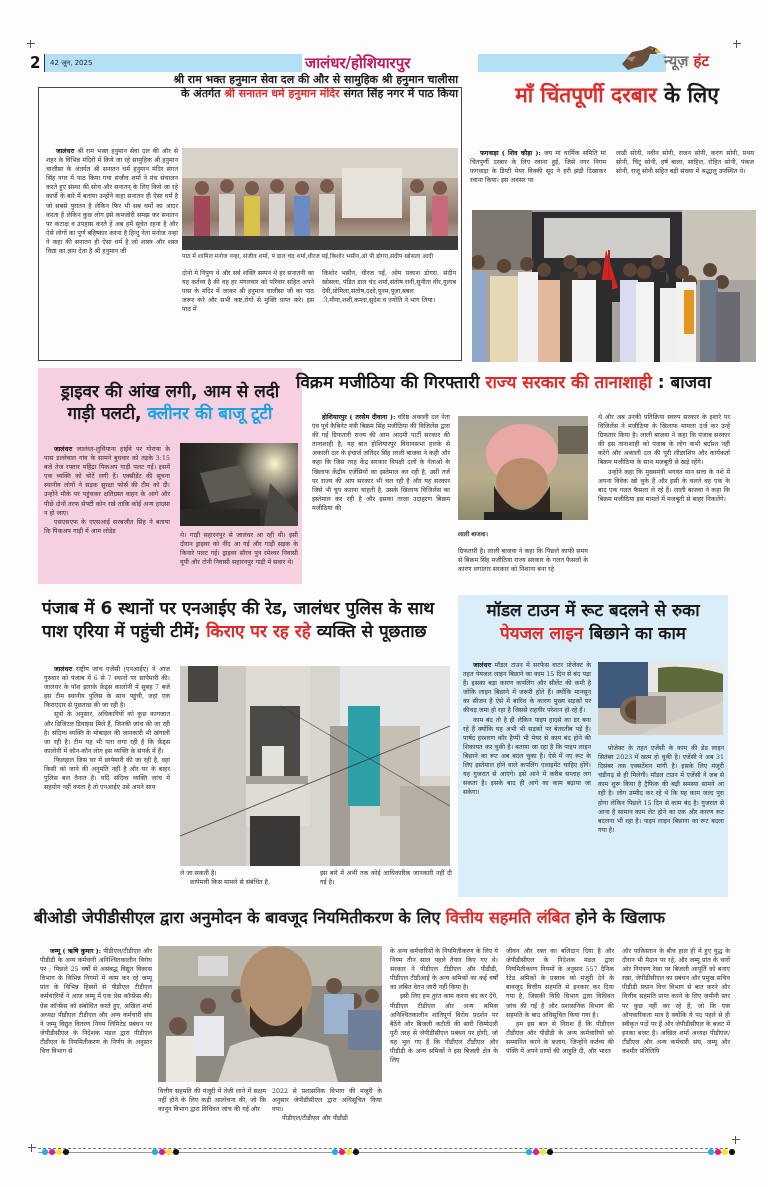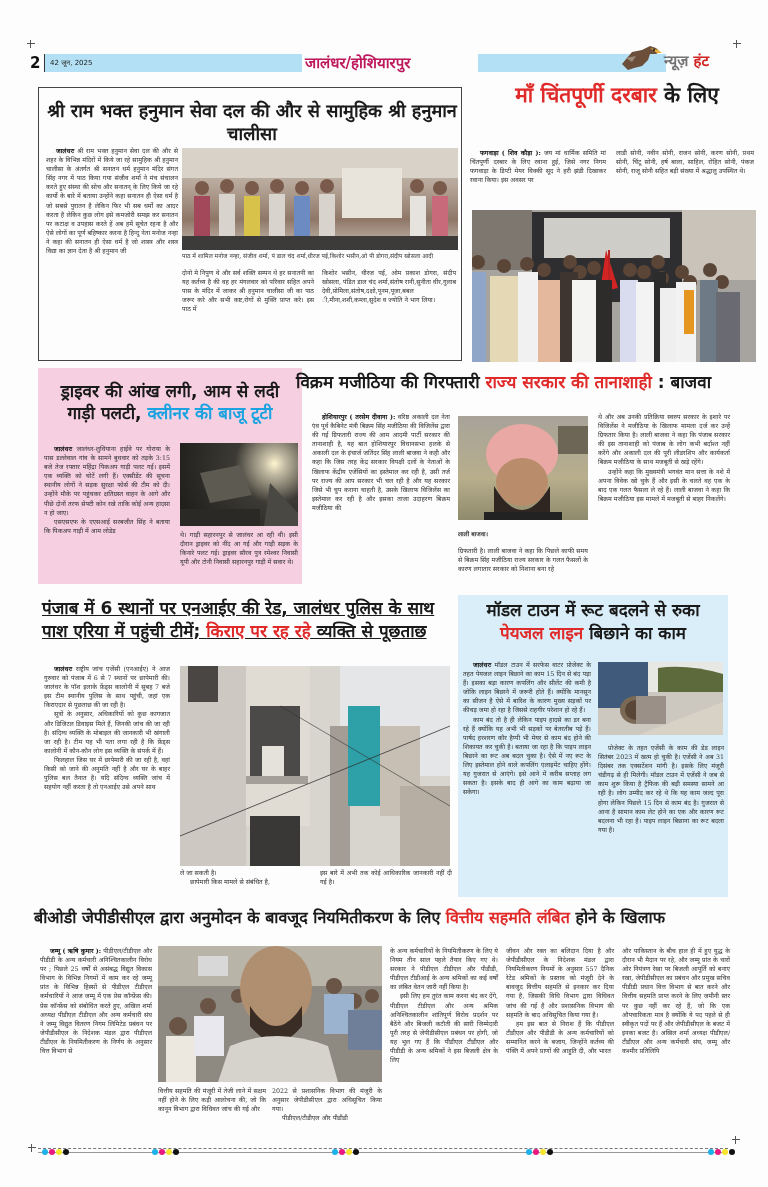--- a/index.html
+++ b/index.html
@@ -25,34 +25,34 @@
   .hl { font-family: "DejaVu Sans", sans-serif; font-weight: bold; color: #1a1a1a; line-height: 1.25; }
   .red { color: #e02a2a; }
   .blue { color: #1aa3e0; }
   .body-txt { font-size: 6.3px; line-height: 9.1px; text-align: justify; color: #333; }
   .body-txt b { color: #111; }
   .photo { position: absolute; overflow: hidden; }
   .caption { font-size: 6px; line-height: 8.5px; color: #333; }
 
   
   .s1-box { left: 38px; top: 87px; width: 424px; height: 274px; border: 1px solid #444; }
-  .s1-hl { left: 46px; top: 100px; width: 412px; font-size: 18px; text-align: center; }
+  .s1-hl { left: 46px; top: 73px; width: 412px; font-size: 11px; text-align: right; }
 
   
   .s2-hl { left: 472px; top: 82px; width: 290px; font-size: 21px; text-align: center; line-height: 1.3; }
 
   
   .s3-box { left: 38px; top: 368px; width: 264px; height: 216px; background: #f6d0e0; }
   .s3-hl { left: 40px; top: 374px; width: 260px; font-size: 17px; text-align: center; line-height: 1.3; margin-top: 6px; }
 
   
   .s4-hl { left: 296px; top: 372px; width: 450px; font-size: 17px; }
 
   
-  .s5-hl { left: 42px; top: 597px; width: 420px; font-size: 17px; line-height: 1.33; text-decoration: underline; }
+  .s5-hl { left: 42px; top: 597px; width: 420px; font-size: 17px; line-height: 1.33; }
 
   
   .s6-box { left: 458px; top: 595px; width: 270px; height: 302px; background: #d9eef8; }
   .s6-hl { left: 460px; top: 599px; width: 266px; font-size: 17px; text-align: center; line-height: 1.33; }
 
   
   .s7-hl { left: 34px; top: 908px; width: 730px; font-size: 16px; white-space: nowrap; }
 
   
   .reg-line { left: 38px; top: 1148px; width: 690px; border-top: 1px dashed #777; }
@@ -77,20 +77,21 @@
     <path d="M30 4 L38 6 L42 9 L37 9 Z" fill="#e9b23a"></path>
     <circle cx="34" cy="6" r="1" fill="#111"></circle>
     <path d="M6 14 L16 12 L12 18 Z" fill="#9b8a7a"></path>
   </svg>
   <div class="abs logo-text"><span class="logo-a">न्यूज़</span> <span class="logo-b">हंट</span></div>
 </div>
 
 <div class="abs s1-box"></div>
 <div class="abs hl s1-hl">
   <div>श्री राम भक्त हनुमान सेवा दल की और से सामुहिक श्री हनुमान चालीसा</div>
+  <div><span>के अंतर्गत </span><span class="red">श्री सनातन धर्म हनुमान मंदिर</span><span> संगत सिंह नगर में पाठ किया</span></div>
 </div>
 <div class="abs body-txt" style="left:46px;top:146px;width:132px;text-indent:10px;">
   <b>जालंधरः</b> <span>श्री राम भक्त हनुमान सेवा दल की और से शहर के विभिन्न मंदिरों में किये जा रहे सामुहिक श्री हनुमान चालीसा के अंतर्गत श्री सनातन धर्म हनुमान मंदिर संगत सिंह नगर में पाठ किया गया संजीव शर्मा ने मंच संचालन करते हुए संस्था की सोच और सनातन् के लिए किये जा रहे कार्यो के बारे में बताया उन्होंने कहा सनातन ही ऐसा धर्म है जो सबसे पुरातन है लेकिन फिर भी सब धर्मो का आदर करता है लेकिन कुछ लोग इसे कमजोरी समझ कर सनातन पर कटाक्ष व उपहास करते हें अब हमें सूचेत रहना है और ऐसे लोगों का पूर्ण बहिष्कार करना है हिन्दु नेता मनोज नन्हा ने कहा की सनातन ही ऐसा धर्म है जो शास्त्र और शस्त्र विद्या का ज्ञान देता है श्री हनुमान जी</span>
 </div>
 <div class="photo" style="left:182px;top:148px;width:276px;height:102px;background:linear-gradient(180deg,#cfc5bb 0%,#b7a89b 35%,#8f7767 70%,#c8c0b6 100%);">
   <svg width="276" height="102" viewBox="0 0 276 102">
     <rect x="0" y="0" width="276" height="30" fill="#d9d2c8"></rect>
     <rect x="160" y="20" width="60" height="50" fill="#e8e4dc"></rect>
     <g fill="#7a5a4a">
         <circle cx="20" cy="40" r="7"></circle>

